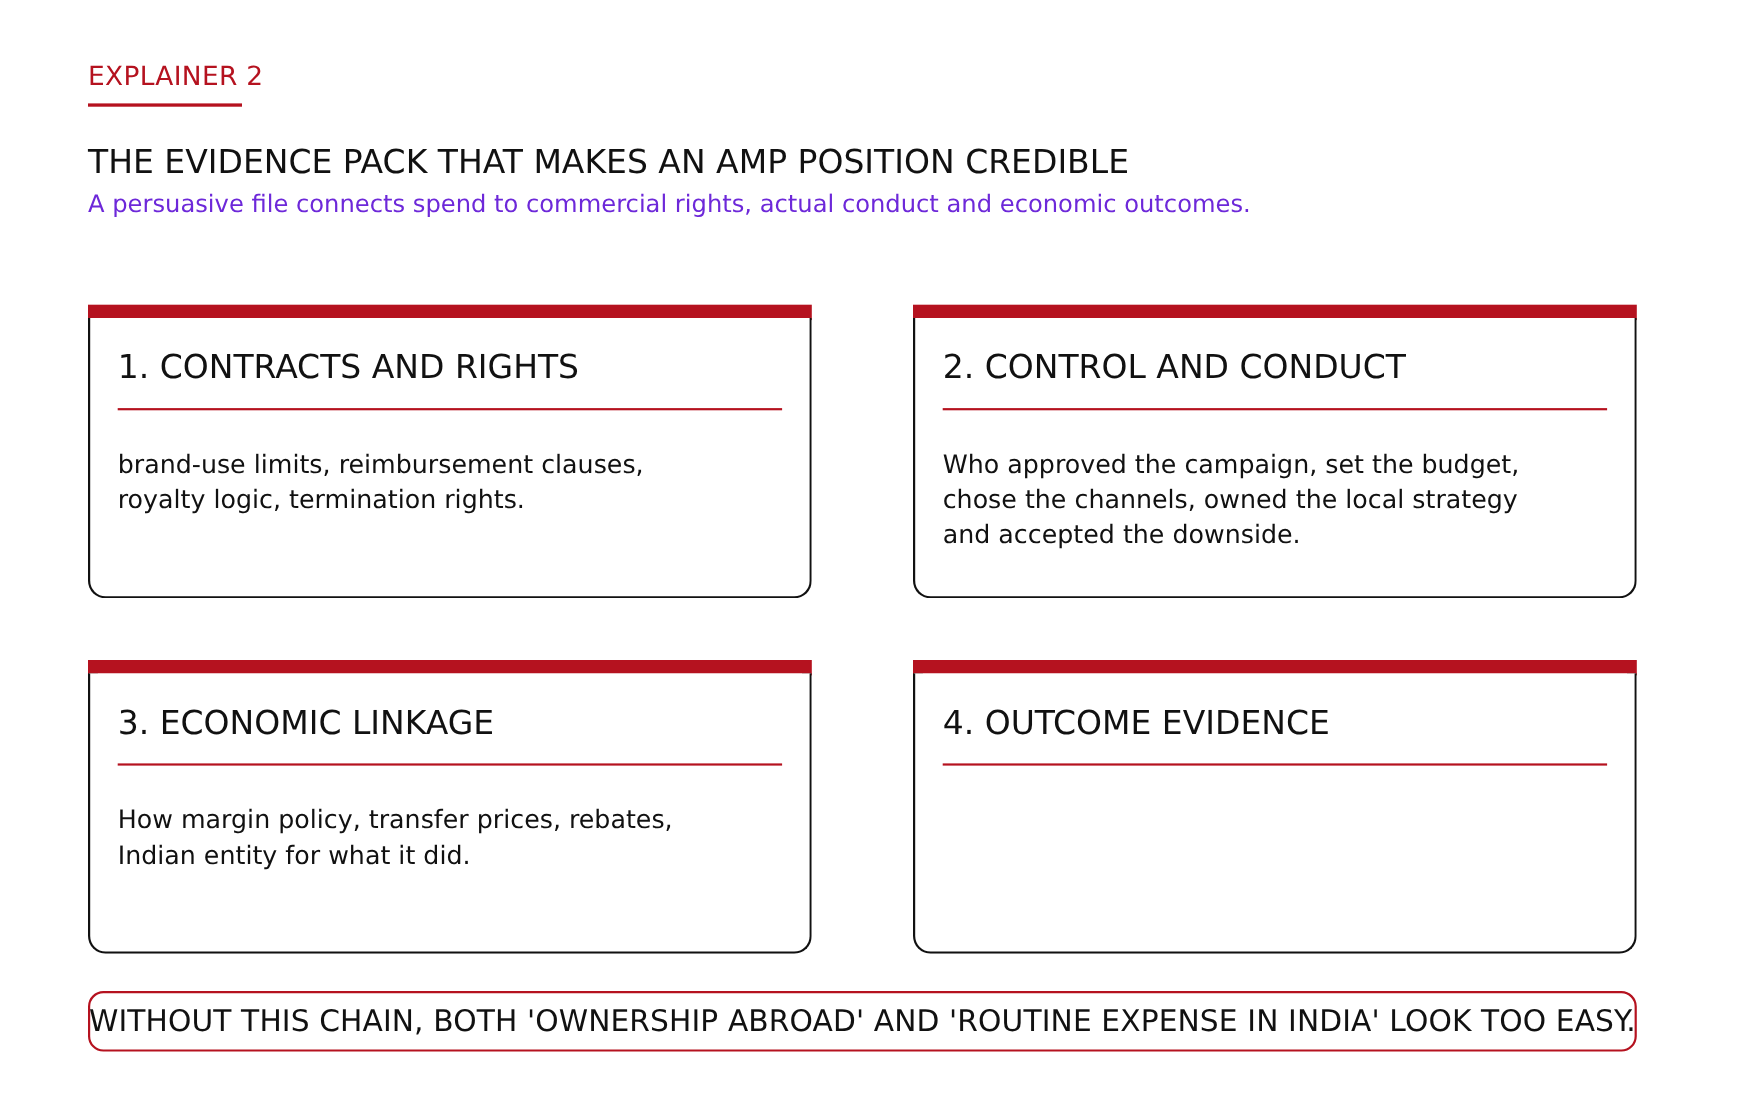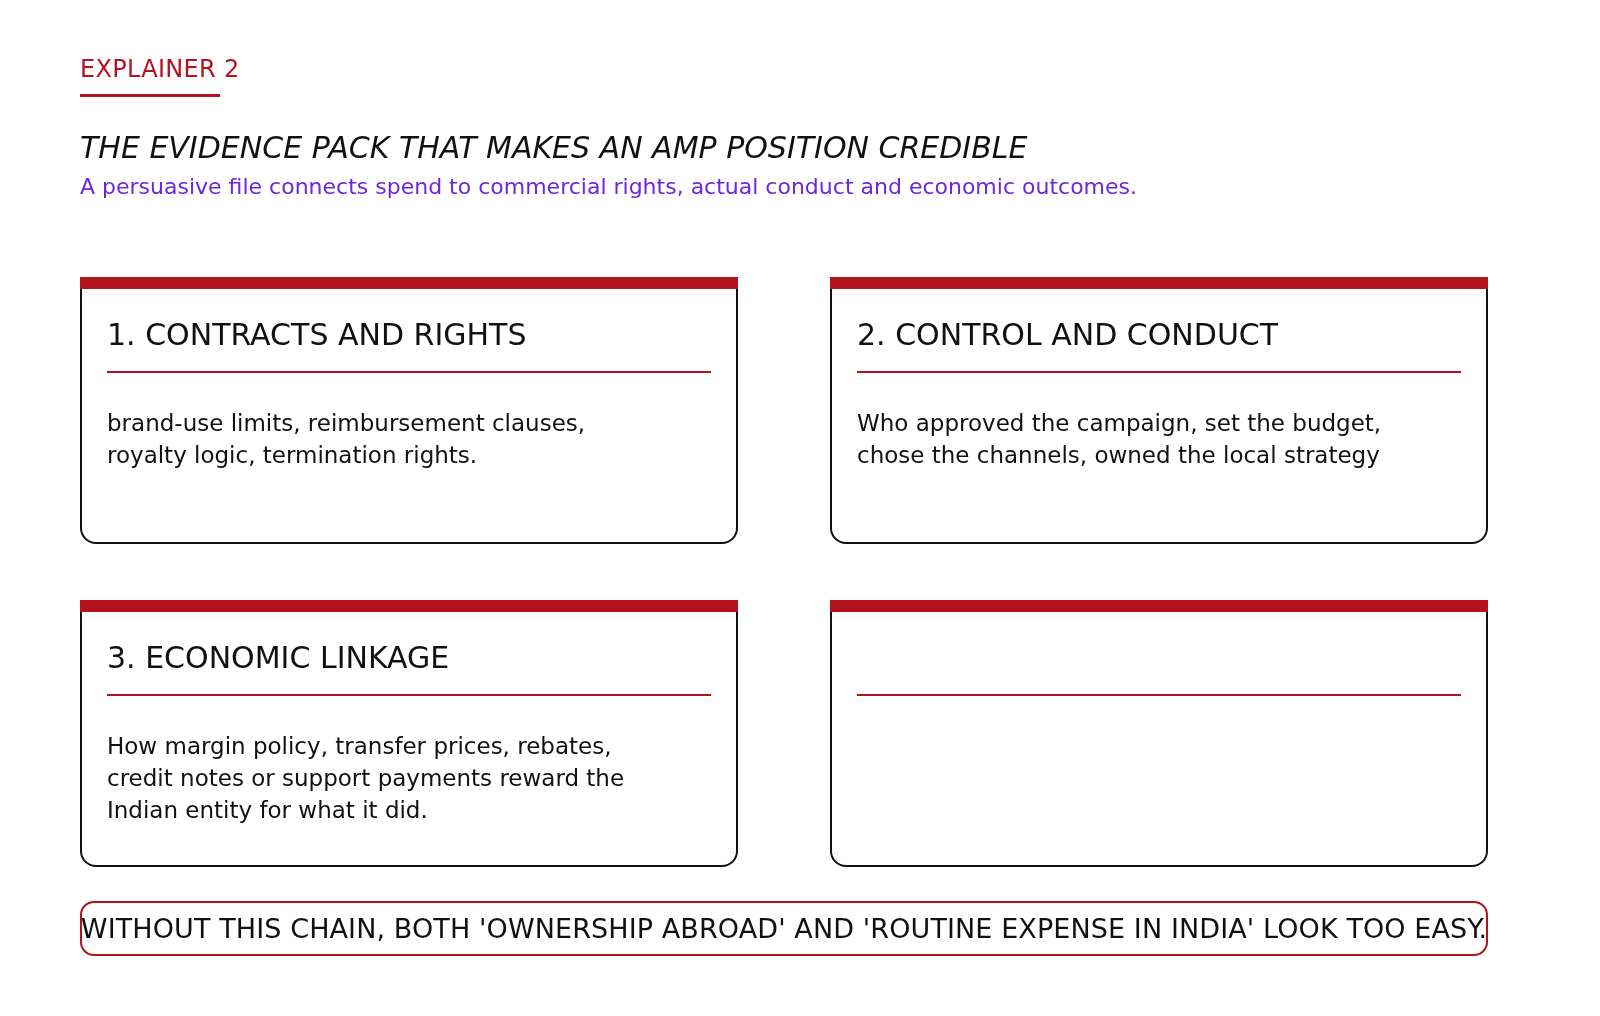--- a/index.html
+++ b/index.html
@@ -1,20 +1,20 @@
 <!DOCTYPE html>
 <html><head>
 <meta charset="utf-8">
 <style>
   html, body { margin: 0; padding: 0; background: #ffffff; }
   body { width: 1600px; height: 1016px; position: relative; overflow: hidden;
          font-family: "DejaVu Sans", sans-serif; color: #111111; }
   .kicker { position: absolute; left: 80px; top: 55px; font-size: 24px; color: #b5121f; letter-spacing: 0.3px; }
   .kicker-rule { position: absolute; left: 80px; top: 94px; width: 140px; height: 3px; background: #b5121f; }
-  .title { position: absolute; left: 80px; top: 130px; font-size: 30px; color: #111111; white-space: nowrap; font-style: italic; }
+  .title { position: absolute; left: 80px; top: 130px; font-size: 30px; color: #111111; white-space: nowrap; }
   .subtitle { position: absolute; left: 80px; top: 174px; font-size: 22px; color: #6d28d9; white-space: nowrap; }
 
   .card { position: absolute; width: 723px; height: 267px; }
   .card .bar { position: absolute; left: 0; top: 0; width: 658px; height: 14px; background: #b5121f; }
   .card .box { position: absolute; left: 0; top: 12px; width: 654px; height: 253px;
                border: 2px solid #111111; border-top: none; border-radius: 0 0 16px 16px; background: #fff; }
   .card .heading { position: absolute; left: 27px; top: 40px; font-size: 30px; color: #111111; white-space: nowrap; }
   .card .hrule { position: absolute; left: 27px; top: 94px; width: 604px; height: 2px; background: #b5121f; }
   .card .body { position: absolute; left: 27px; top: 130px; width: 610px; font-size: 23px; line-height: 32px; color: #111111; }
 
@@ -47,36 +47,37 @@
 </div>
 
 <div class="card" id="card-2">
   <div class="bar"></div>
   <div class="box"></div>
   <div class="heading">2. CONTROL AND CONDUCT</div>
   <div class="hrule"></div>
   <div class="body">
     <div>Who approved the campaign, set the budget,</div>
     <div>chose the channels, owned the local strategy</div>
+    <div>and accepted the downside.</div>
   </div>
 </div>
 
 <div class="card" id="card-3">
   <div class="bar"></div>
   <div class="box"></div>
   <div class="heading">3. ECONOMIC LINKAGE</div>
   <div class="hrule"></div>
   <div class="body">
     <div>How margin policy, transfer prices, rebates,</div>
-    <div>credit notes or support payments reward the</div>
     <div>Indian entity for what it did.</div>
   </div>
 </div>
 
 <div class="card" id="card-4">
   <div class="bar"></div>
   <div class="box"></div>
+  <div class="heading">4. OUTCOME EVIDENCE</div>
   <div class="hrule"></div>
 </div>
 
 <div class="footer">
   <span>WITHOUT THIS CHAIN, BOTH 'OWNERSHIP ABROAD' AND 'ROUTINE EXPENSE IN INDIA' LOOK TOO EASY.</span>
 </div>
 
 </body></html>

